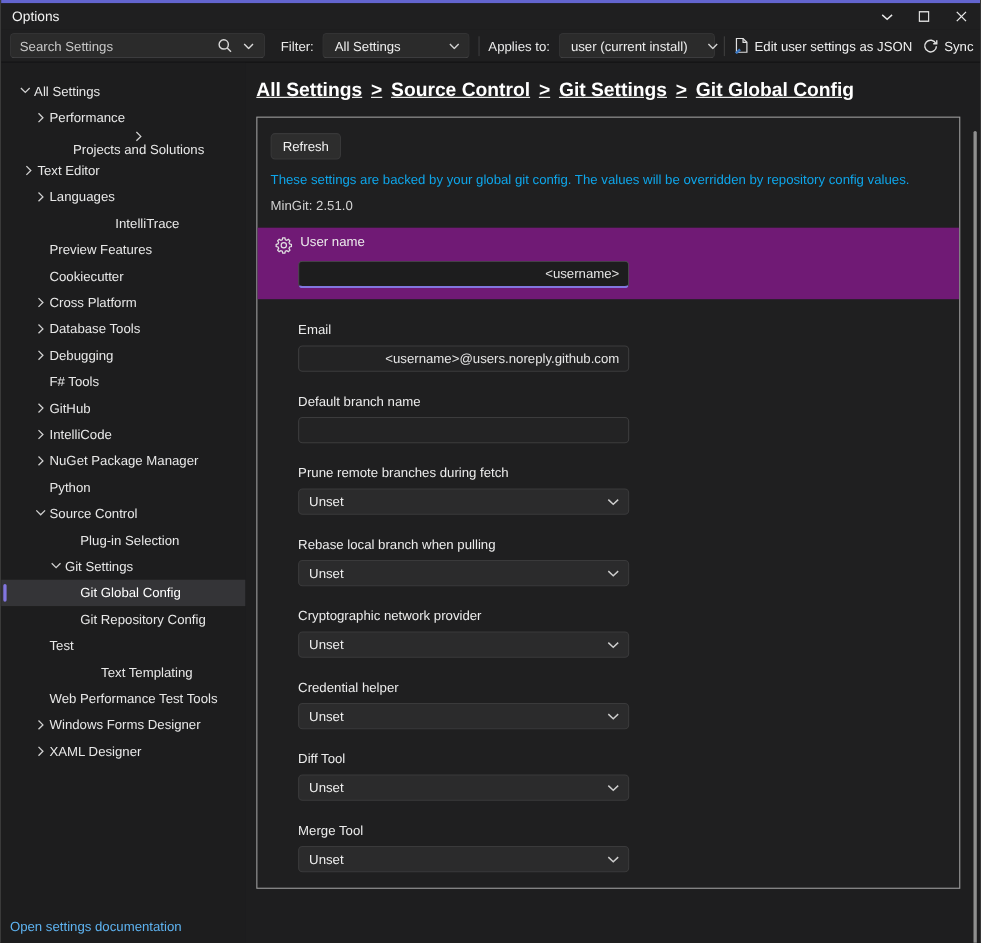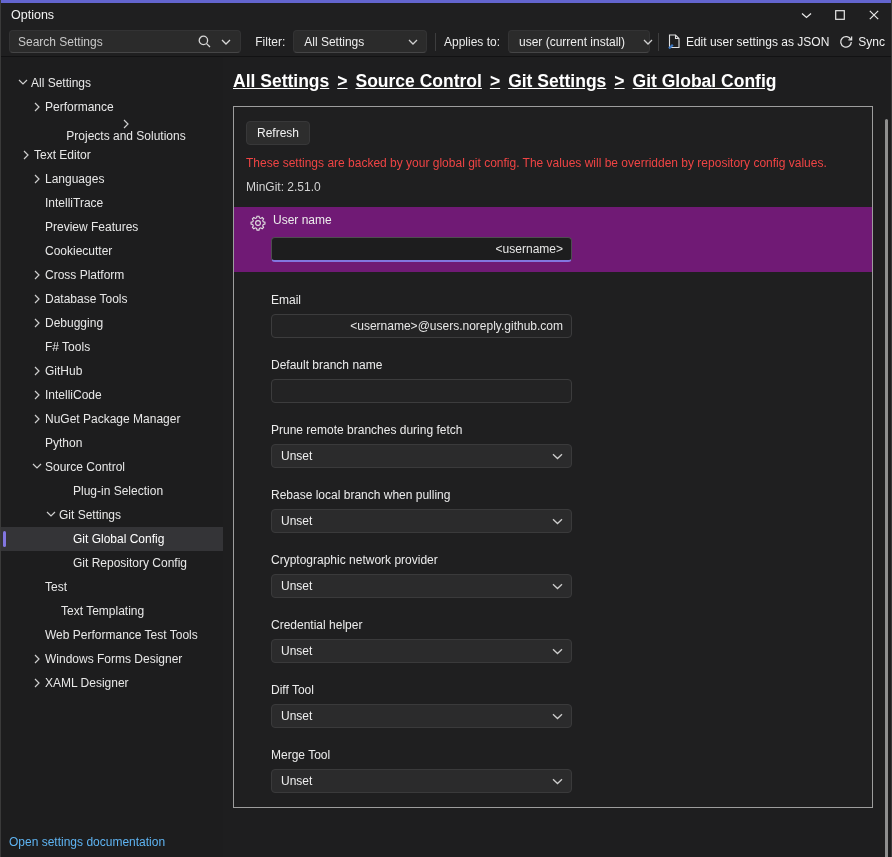--- a/index.html
+++ b/index.html
@@ -75,21 +75,21 @@
   .breadcrumb .sep { margin:0 8px; }
   .panel {
     width:640px; height:702px; border:1px solid #9d9d9d; background:#1f1f20;
     padding:14px 12px 0 12px; overflow:hidden;
   }
   .refresh-btn {
     display:inline-block; background:#2d2d2d; border:1px solid #383839;
     border-radius:4px; color:#f2f2f2; padding:4px 10px; font-size:12px;
     font-family:"Liberation Sans", sans-serif; cursor:default; margin-bottom:11px;
   }
-  .panel-desc { color:#ef4444; margin-bottom:10px; }
+  .panel-desc { color:#0ea5e9; margin-bottom:10px; }
   .panel-mingit { color:#d2d2d2; margin-bottom:13px; }
   
   .field { margin:0 0 20px 25px; }
   .field-label { color:#ececec; margin-bottom:6px; height:15px; }
   .textbox, .selectbox {
     width:301px; height:24px; border-radius:4px; display:flex; align-items:center;
   }
   .textbox {
     background:#232324; border:1px solid #3c3c3d; color:#e6e6e6;
     padding:0 8px; font-family:"Liberation Sans", sans-serif; font-size:12px; outline:none;text-align:right;
@@ -229,21 +229,21 @@
           <span class="tree-label">Text Editor</span>
         </div>
         <div class="tree-row" style="padding-left: 28px;">
           <span class="tree-chev">
             <svg width="10" height="10" viewBox="0 0 10 10">
               <polyline points="3,1 7,5 3,9" fill="none" stroke="currentColor" stroke-width="1.2"></polyline>
             </svg>
           </span>
           <span class="tree-label">Languages</span>
         </div>
-        <div class="tree-row" style="padding-left: 28px;">
+        <div class="tree-row" style="padding-left: 28px; justify-content: center;">
           <span class="tree-chev"></span>
           <span class="tree-label">IntelliTrace</span>
         </div>
         <div class="tree-row" style="padding-left: 28px;">
           <span class="tree-chev"></span>
           <span class="tree-label">Preview Features</span>
         </div>
         <div class="tree-row" style="padding-left: 28px;">
           <span class="tree-chev"></span>
           <span class="tree-label">Cookiecutter</span>
@@ -329,21 +329,21 @@
           <span class="tree-label">Git Global Config</span>
         </div>
         <div class="tree-row" style="padding-left: 56px;">
           <span class="tree-chev"></span>
           <span class="tree-label">Git Repository Config</span>
         </div>
         <div class="tree-row" style="padding-left: 28px;">
           <span class="tree-chev"></span>
           <span class="tree-label">Test</span>
         </div>
-        <div class="tree-row" style="padding-left: 44px;">
+        <div class="tree-row" style="padding-left: 27px; justify-content: center;">
           <span class="tree-chev"></span>
           <span class="tree-label">Text Templating</span>
         </div>
         <div class="tree-row" style="padding-left: 28px;">
           <span class="tree-chev"></span>
           <span class="tree-label">Web Performance Test Tools</span>
         </div>
         <div class="tree-row" style="padding-left: 28px;">
           <span class="tree-chev">
             <svg width="10" height="10" viewBox="0 0 10 10">

